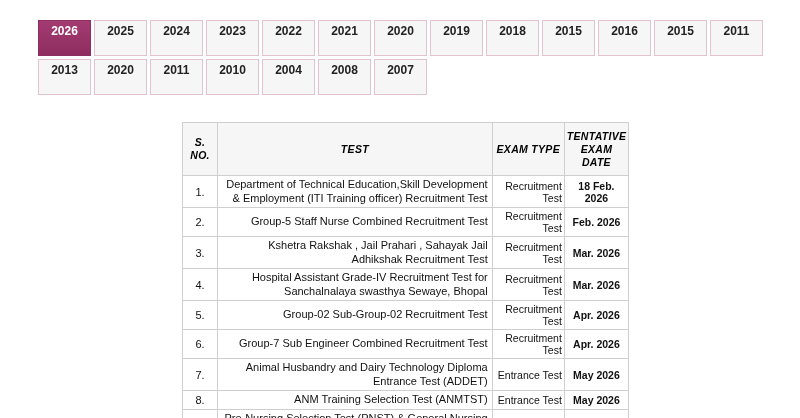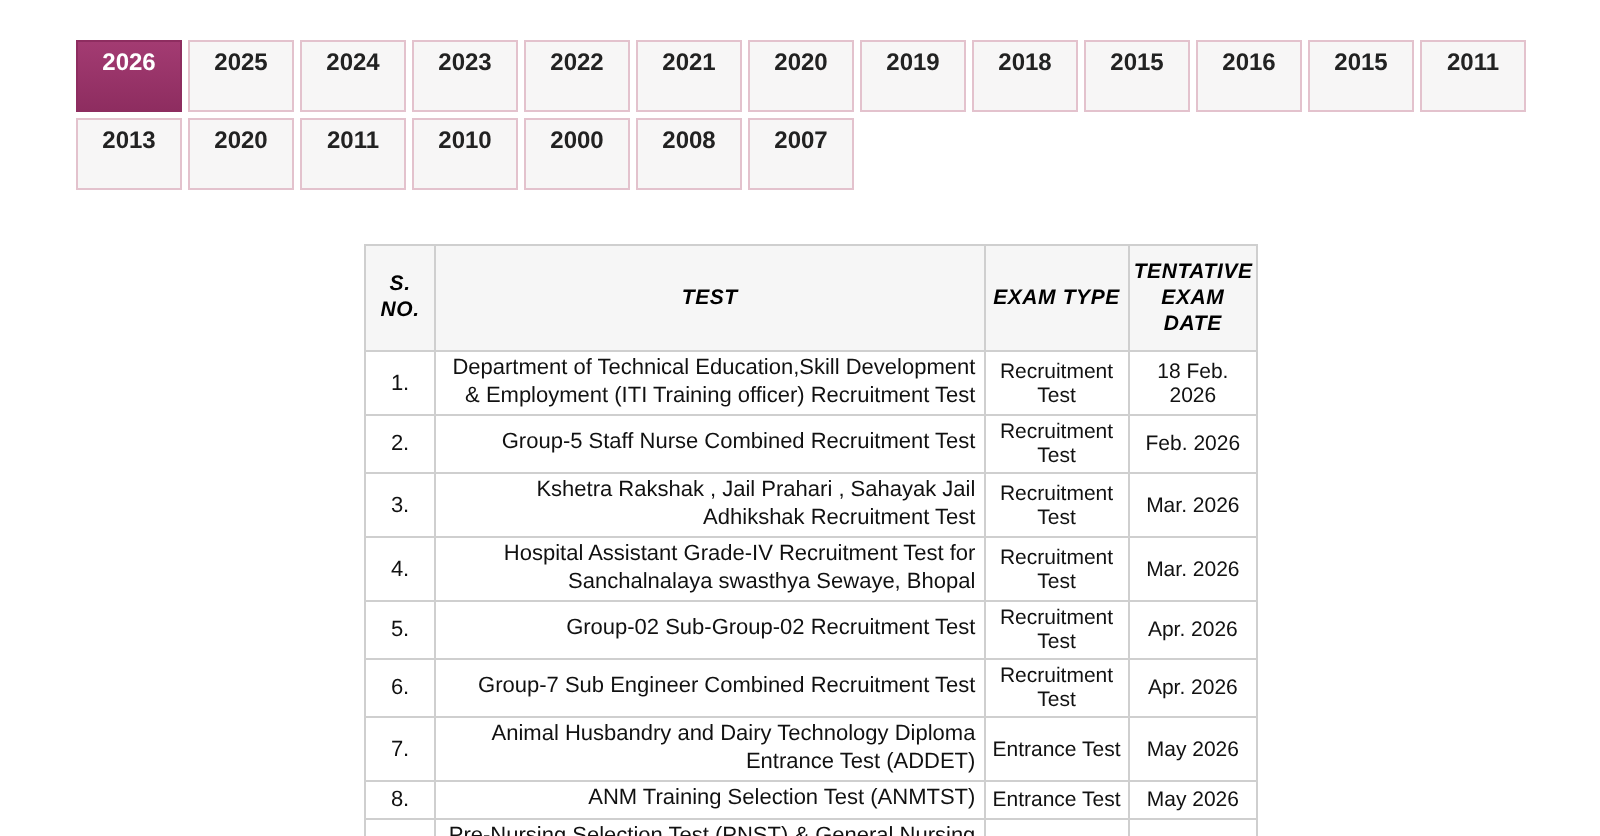--- a/index.html
+++ b/index.html
@@ -108,30 +108,31 @@
     padding: 2px 2px;
   }
   td.test {
     font-size: 11px;
     color: #111111;
     padding: 2px 4px 2px 6px;
     line-height: 13.5px;
     text-align: right;
   }
   td.type {
-    text-align: center;
+    text-align: right;
     font-size: 10.5px;
     color: #111111;
     padding: 2px 2px;
   }
   td.date {
     text-align: center;
     font-size: 10.5px;
     color: #111111;
     padding: 2px 2px;
+    font-weight: bold;
   }
 </style>
 </head>
 <body>
 
 <div class="title-block">
 </div>
 
 <div class="years" id="year-tabs">
     <div class="year-tab active">2026</div>
@@ -144,21 +145,21 @@
     <div class="year-tab">2019</div>
     <div class="year-tab">2018</div>
     <div class="year-tab">2015</div>
     <div class="year-tab">2016</div>
     <div class="year-tab">2015</div>
     <div class="year-tab">2011</div>
     <div class="year-tab">2013</div>
     <div class="year-tab">2020</div>
     <div class="year-tab">2011</div>
     <div class="year-tab">2010</div>
-    <div class="year-tab">2000</div>
+    <div class="year-tab">2004</div>
     <div class="year-tab">2008</div>
     <div class="year-tab">2007</div>
   </div>
 
 <div class="table-wrap">
   <table class="sched">
     <colgroup>
       <col class="c-sno">
         <col class="c-test">
         <col class="c-type">

